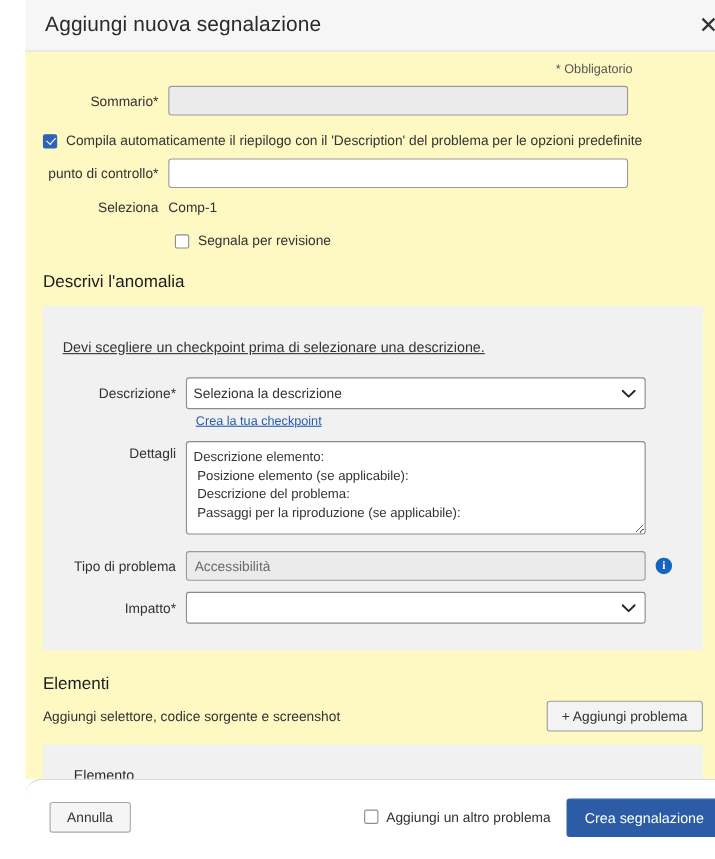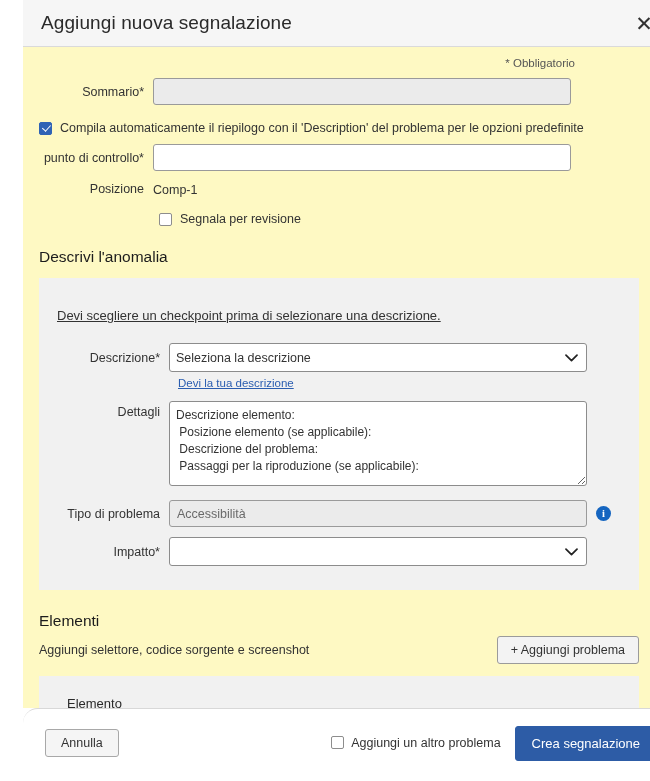--- a/index.html
+++ b/index.html
@@ -422,21 +422,21 @@
       </div>
 
       <div class="row">
         <div class="lbl">punto di controllo*</div>
         <div class="fld">
           <input class="text-field white" type="text" value="" style="">
         </div>
       </div>
 
       <div class="row">
-        <div class="lbl">Posizione</div>
+        <div class="lbl">Seleziona</div>
         <div class="fld">
           <span class="static-val">Comp-1</span>
         </div>
       </div>
 
       <div class="cb-row indent">
         <span class="cbox"></span>
         <span class="cb-label">Segnala per revisione</span>
       </div>
 
@@ -456,21 +456,21 @@
                 <svg width="13" height="8" viewBox="0 0 13 8">
                     <path d="M1 1.2 L6.5 6.6 L12 1.2" stroke="#222" stroke-width="1.7" fill="none" stroke-linecap="round" stroke-linejoin="round"></path>
                   </svg>
               </span>
             </div>
           </div>
         </div>
 
         <div class="link-row">
           <div class="spacer"></div>
-          <a class="inline-link" href="#">Devi la tua descrizione</a>
+          <a class="inline-link" href="#">Crea la tua checkpoint</a>
         </div>
 
         <div class="row top-align" style="margin-top:12px;">
           <div class="lbl">Dettagli</div>
           <div class="fld">
             <textarea class="details" style="">Descrizione elemento:
  Posizione elemento (se applicabile):
  Descrizione del problema:
  Passaggi per la riproduzione (se applicabile):</textarea>
           </div>

